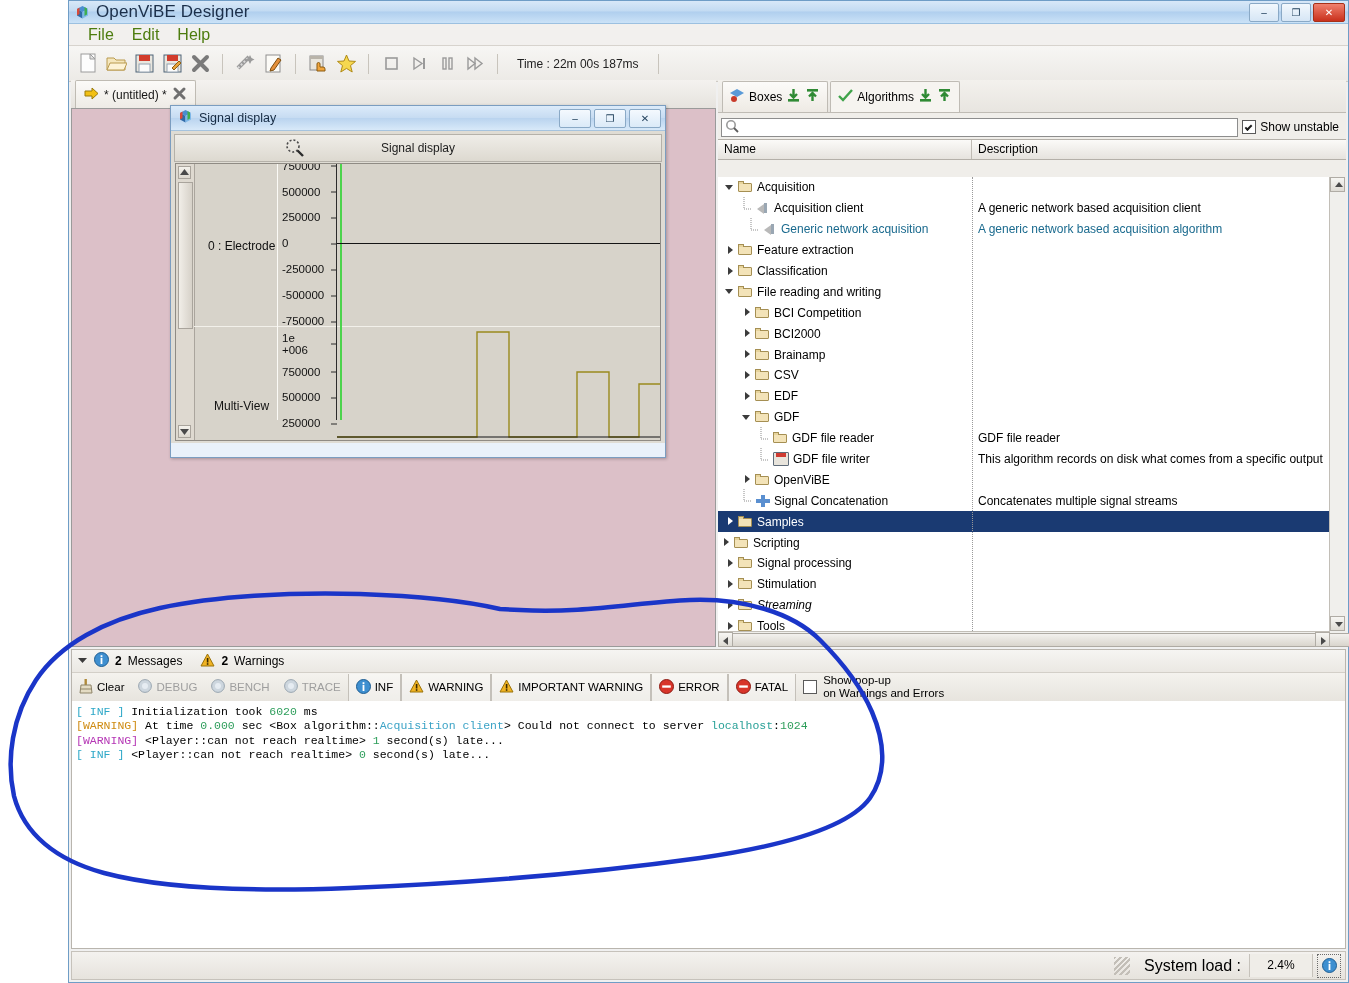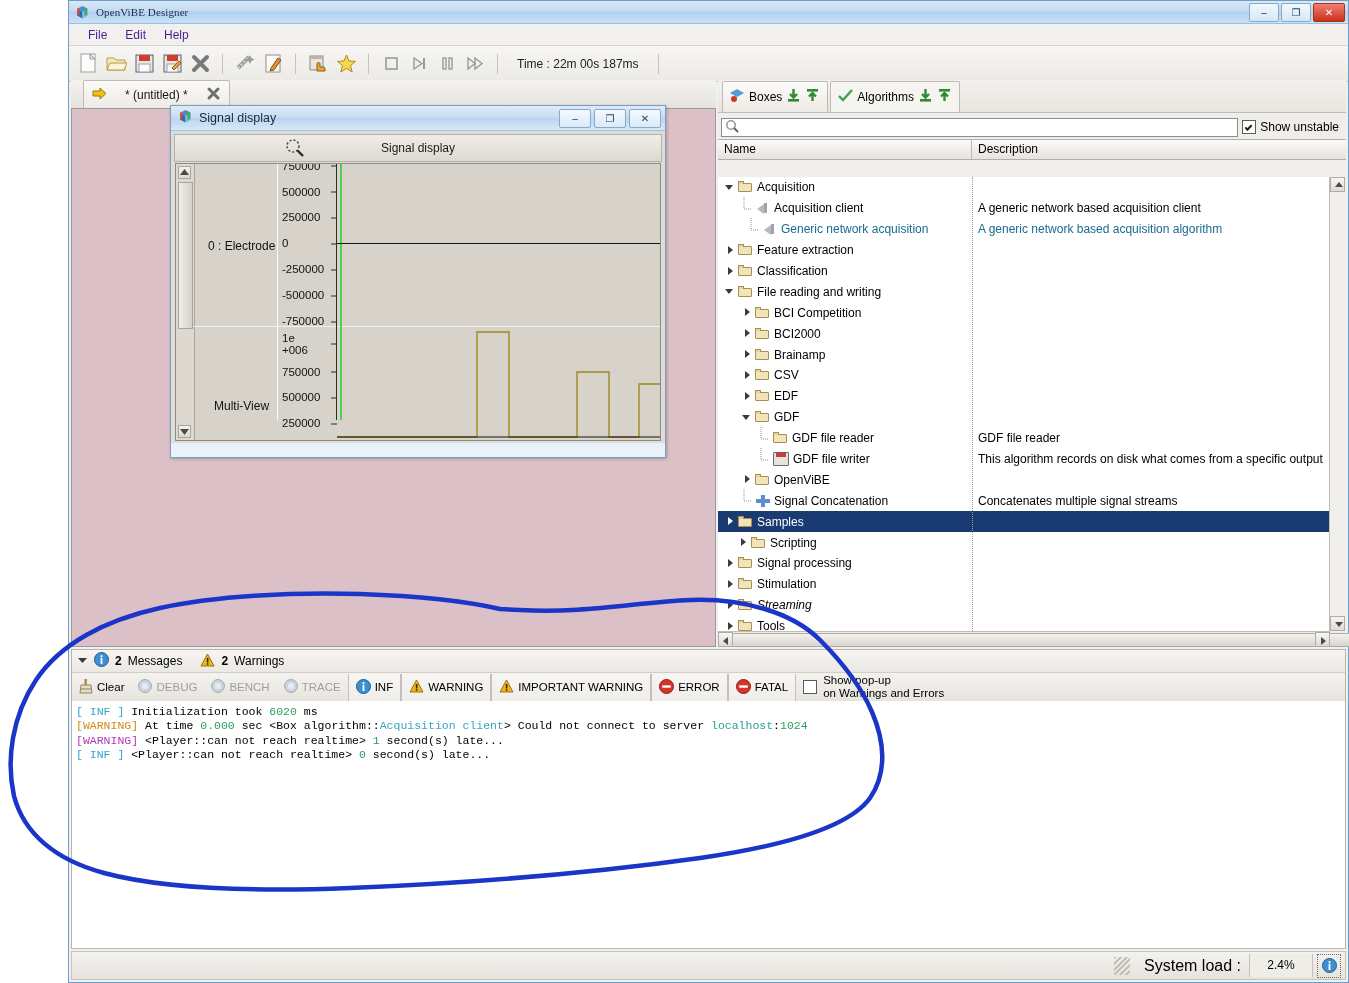--- a/index.html
+++ b/index.html
@@ -6,48 +6,48 @@
   body{width:1349px;height:983px;position:relative;overflow:hidden;
        font-family:"Liberation Sans", sans-serif;font-size:12px;color:#000;}
 
   
   #app-window{position:absolute;left:68px;top:0;width:1281px;height:983px;
     background:#f0f0f0;border:1px solid #6f9dc6;box-sizing:border-box;}
 
   .titlebar{height:22px;background:linear-gradient(to bottom,#d8e8f8 0%,#c3dbf2 45%,#b0cfee 50%,#cbe2f7 100%);
     border-bottom:1px solid #9cc0e0;display:flex;align-items:center;padding-left:6px;position:relative;}
   .title-ico{width:15px;height:15px;margin-right:6px;position:relative;}
-  .title-text{font-size:11px;color:#1b2f4a;letter-spacing:.1px;font-family:Liberation Serif, serif;}
+  .title-text{font-size:17px;color:#1b2f4a;letter-spacing:.1px;}
   .winbtns{position:absolute;right:3px;top:2px;display:flex;gap:2px;}
   .winbtn{width:28px;height:17px;border:1px solid #8aa9c6;border-radius:2px;
     background:linear-gradient(to bottom,#f2f8fd,#d6e6f5);display:flex;align-items:center;justify-content:center;
     font-size:10px;color:#24435e;}
   .winbtn.close{background:linear-gradient(to bottom,#f0816e,#c9301c);border-color:#a63018;color:#fff;width:30px;}
 
   
   .menubar{height:21px;background:#f2f0ee;border-bottom:1px solid #d7d3cd;display:flex;align-items:center;padding-left:10px;}
-  .menu-item{padding:2px 9px;font-size:12px;color:#4c1d95;}
+  .menu-item{padding:2px 9px;font-size:16px;color:#4d7c0f;}
 
   
   .toolbar{height:35px;background:linear-gradient(to bottom,#f7f6f4,#eceae6);
     border-bottom:1px solid #cfcbc4;display:flex;align-items:center;padding:0 6px;gap:2px;}
   .tb-btn{width:26px;height:26px;display:flex;align-items:center;justify-content:center;position:relative;}
   .tb-sep{width:1px;height:20px;background:#c8c4bc;margin:0 7px;}
   .time-box{font-size:12px;color:#222;padding:0 10px;white-space:nowrap;}
 
   
   .workarea{position:absolute;left:0;top:79px;right:0;bottom:0;}
 
   
   .editor-pane{position:absolute;left:2px;top:0;width:645px;height:567px;}
   .tabstrip{height:28px;background:linear-gradient(to bottom,#f4f2ef,#e6e3de);
      border-bottom:1px solid #c5c1ba;display:flex;align-items:flex-end;}
   .tab{height:27px;background:linear-gradient(to bottom,#fbfaf8,#eeebe6);
-     border:1px solid #bfbbb3;border-bottom:none;display:flex;align-items:center;gap:18px;
-     padding:0 8px 0 8px;margin-left:12px;border-radius:2px 2px 0 0;}
+     border:1px solid #bfbbb3;border-bottom:none;display:flex;align-items:center;gap:5px;
+     padding:0 8px 0 8px;margin-left:4px;border-radius:2px 2px 0 0;}
   .tab-label{font-size:12px;color:#161616;}
   .tab-close{font-size:13px;color:#6a6a6a;font-weight:bold;}
   .canvas{position:absolute;left:0;top:28px;right:0;bottom:0;background:#dcc0c8;
      border:1px solid #9a9a9a;box-sizing:border-box;}
 
   
   .tree-pane{position:absolute;left:649px;top:0;right:2px;height:567px;background:#f0eeea;}
   .boxtabs{height:32px;display:flex;align-items:flex-end;padding-left:4px;
     background:linear-gradient(to bottom,#f3f1ed,#e8e5e0);border-bottom:1px solid #bfbbb4;}
   .bt{height:30px;display:flex;align-items:center;gap:4px;padding:0 7px;
@@ -502,21 +502,21 @@
             </div>
             <div class="trow sel">
               <div class="tname" style="padding-left: 6px;">
                 <span class="twisty closed"></span>
                 <span class="folder"></span>
                 <span>Samples</span>
               </div>
               <div class="tdesc"></div>
             </div>
             <div class="trow">
-              <div class="tname" style="padding-left: 19px;">
+              <div class="tname" style="padding-left: 2px;">
                 <span class="twisty closed"></span>
                 <span class="folder"></span>
                 <span>Scripting</span>
               </div>
               <div class="tdesc"></div>
             </div>
             <div class="trow">
               <div class="tname" style="padding-left: 6px;">
                 <span class="twisty closed"></span>
                 <span class="folder"></span>

